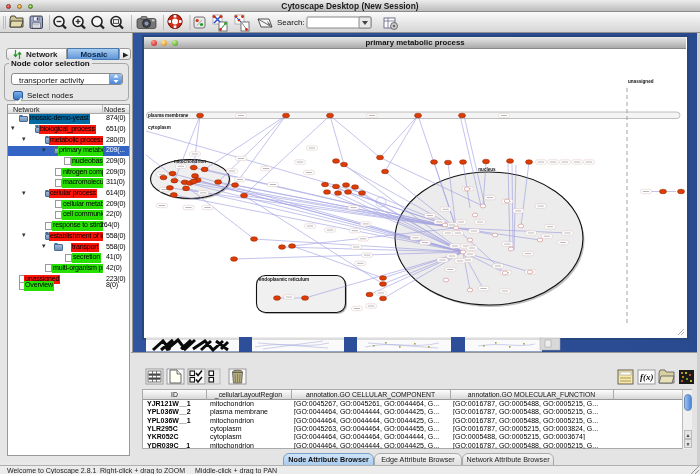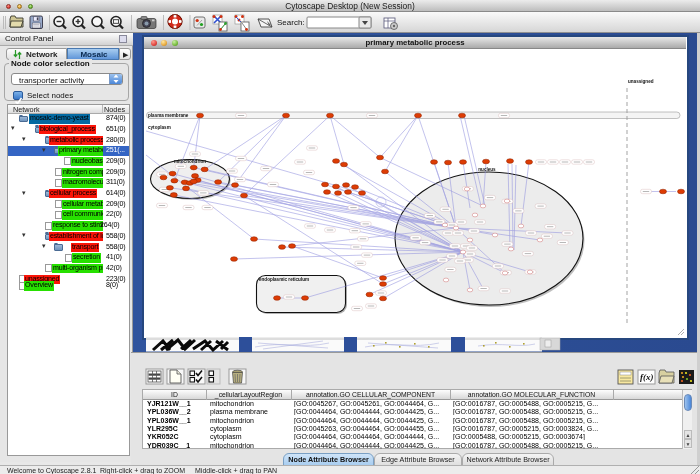--- a/index.html
+++ b/index.html
@@ -7,21 +7,21 @@
 .trow { position:absolute; left:0; width:122px; height:10.7px; font-size:7.1px; line-height:9.4px; white-space:nowrap; letter-spacing:-0.2px; }
 .arr { position:absolute; top:-1px; font-size:7px; color:#333; }
 .light { position:absolute; border-radius:50%; }
 </style></head><body>
 <div id="app">
 
 <div class="abs" style="left:0;top:0;width:700px;height:12px;background:linear-gradient(#ececec,#bdbdbd);border-bottom:1px solid #8a8a8a">
   <div class="light" style="left:6px;top:3.5px;width:5.4px;height:5.4px;background:radial-gradient(circle at 35% 30%,#ff9a90,#e0433c 60%,#a02520);border:0.5px solid #903028"></div>
   <div class="light" style="left:16.8px;top:3.5px;width:5.4px;height:5.4px;background:radial-gradient(circle at 35% 30%,#ffe8a0,#e8a83d 60%,#b07818);border:0.5px solid #9a7020"></div>
   <div class="light" style="left:27.6px;top:3.5px;width:5.4px;height:5.4px;background:radial-gradient(circle at 35% 30%,#c8f0a0,#77bb3e 60%,#4a8018);border:0.5px solid #508020"></div>
-  <div style="text-align:center;font-size:8.4px;line-height:12px;color:#1a1a1a;font-weight:normal">Cytoscape Desktop (New Session)</div>
+  <div style="text-align:center;font-size:8.4px;line-height:12px;color:#1a1a1a;font-weight:bold">Cytoscape Desktop (New Session)</div>
 </div>
 
 <div class="abs" style="left:0;top:12px;width:700px;height:21px;background:linear-gradient(#fafafa,#d6d6d6);border-bottom:1px solid #909090"></div>
 <svg width="700" height="21" viewBox="0 0 700 21" style="position:absolute;left:0;top:12px">
 <line x1="3.5" y1="4" x2="3.5" y2="17" stroke="#bbb" stroke-width="1"></line>
 <line x1="5.5" y1="4" x2="5.5" y2="17" stroke="#bbb" stroke-width="1"></line>
 <g transform="translate(10,4)">
         <path d="M0,3 L0,11 L13,11 L13,2 L6,2 L5,0 L1,0 Z" fill="#cfc694" stroke="#3a3a30" stroke-width="0.9"></path>
         <path d="M1,5 L13,5 L11,11 L0,11 Z" fill="#e3dbac" stroke="#3a3a30" stroke-width="0.9"></path>
       </g>
@@ -111,24 +111,20 @@
 <g transform="translate(384,4)">
         <rect x="0" y="2" width="11" height="10" fill="#fff" stroke="#557" stroke-width="0.8"></rect>
         <line x1="0" y1="5" x2="11" y2="5" stroke="#557" stroke-width="0.7"></line>
         <line x1="4" y1="2" x2="4" y2="12" stroke="#557" stroke-width="0.7"></line>
         <circle cx="10" cy="10" r="3.5" fill="#ccc" stroke="#444" stroke-width="0.7"></circle>
         <circle cx="10" cy="10" r="1.2" fill="#666"></circle>
       </g>
 </svg>
 
 <div class="abs" style="left:0;top:33px;width:133px;height:429px;background:#e6e6e6;border-right:1px solid #999">
-  <div class="abs" style="left:0;top:0;width:133px;height:13px;background:linear-gradient(#fdfdfd,#d2d2d2);border-bottom:1px solid #aaa">
-    <span style="position:absolute;left:5px;top:1px;font-size:8px;color:#111">Control Panel</span>
-    <span style="position:absolute;right:6px;top:2px;width:8px;height:8px;border:1px solid #889;background:#dde"></span>
-  </div>
   <div class="abs" style="left:6px;top:14.5px;width:61px;height:12.5px;background:linear-gradient(#fefefe,#e2e2e2);border:1px solid #9a9a9a;border-radius:3px 0 0 3px">
     <svg width="9" height="9" viewBox="0 0 9 9" style="position:absolute;left:6px;top:1.5px">
           <path d="M2.5,0 L2.5,6 M0.8,4.5 L2.5,6.5 L4.2,4.5" stroke="#2a9a2a" stroke-width="1.2" fill="none"></path>
           <path d="M6.5,9 L6.5,3 M4.8,4.5 L6.5,2.5 L8.2,4.5" stroke="#2a9a2a" stroke-width="1.2" fill="none"></path>
         </svg>
     <span style="position:absolute;left:19px;top:1.5px;font-size:8px;font-weight:bold;color:#222">Network</span>
   </div>
   <div class="abs" style="left:67px;top:14.5px;width:52px;height:12.5px;background:linear-gradient(#a8cdf0,#5f95d8);border:1px solid #4878b0">
     <span style="position:absolute;left:0;width:52px;text-align:center;top:1.5px;font-size:8px;font-weight:bold;color:#0a2a50">Mosaic</span>
   </div>
@@ -178,21 +174,21 @@
             <span style="position:absolute;left:37px;top:2.2px;width:9px;height:6.5px;background:linear-gradient(#9db8d6,#6f94bd);border:0.5px solid #4a6b94;border-radius:1px"></span>
             <span style="position:absolute;left:37px;top:1px;width:4px;height:2px;background:#86a6c8;border:0.5px solid #4a6b94;border-radius:1px 1px 0 0"></span>
             <span style="position:absolute;left:41px;top:0.5px;background:#fb1408;color:#000;max-width:53.5px;overflow:hidden;white-space:nowrap;padding:0 1px">metabolic process</span>
             <span style="position:absolute;left:98px;top:0.5px;color:#000">280(0)</span>
           </div>
           <div class="trow" style="top:32.1px;background:#3465c4;">
             <span class="arr" style="left:34px">▾</span>
             <span style="position:absolute;left:46px;top:2.2px;width:9px;height:6.5px;background:linear-gradient(#9db8d6,#6f94bd);border:0.5px solid #4a6b94;border-radius:1px"></span>
             <span style="position:absolute;left:46px;top:1px;width:4px;height:2px;background:#86a6c8;border:0.5px solid #4a6b94;border-radius:1px 1px 0 0"></span>
             <span style="position:absolute;left:50px;top:0.5px;background:#27e000;color:#000;max-width:44.5px;overflow:hidden;white-space:nowrap;padding:0 1px">primary metabo</span>
-            <span style="position:absolute;left:98px;top:0.5px;color:#fff">251(...</span>
+            <span style="position:absolute;left:98px;top:0.5px;color:#fff">209(...</span>
           </div>
           <div class="trow" style="top:42.8px;">
             <span style="position:absolute;left:56px;top:1px;width:6.5px;height:8px;background:#fff;border:0.6px solid #999"></span>
             <span style="position:absolute;left:63px;top:0.5px;background:#27e000;color:#000;max-width:31.5px;overflow:hidden;white-space:nowrap;padding:0 1px">nucleobase-</span>
             <span style="position:absolute;left:98px;top:0.5px;color:#000">209(0)</span>
           </div>
           <div class="trow" style="top:53.5px;">
             <span style="position:absolute;left:47px;top:1px;width:6.5px;height:8px;background:#fff;border:0.6px solid #999"></span>
             <span style="position:absolute;left:54px;top:0.5px;background:#27e000;color:#000;max-width:40.5px;overflow:hidden;white-space:nowrap;padding:0 1px">nitrogen compo</span>
             <span style="position:absolute;left:98px;top:0.5px;color:#000">209(0)</span>

